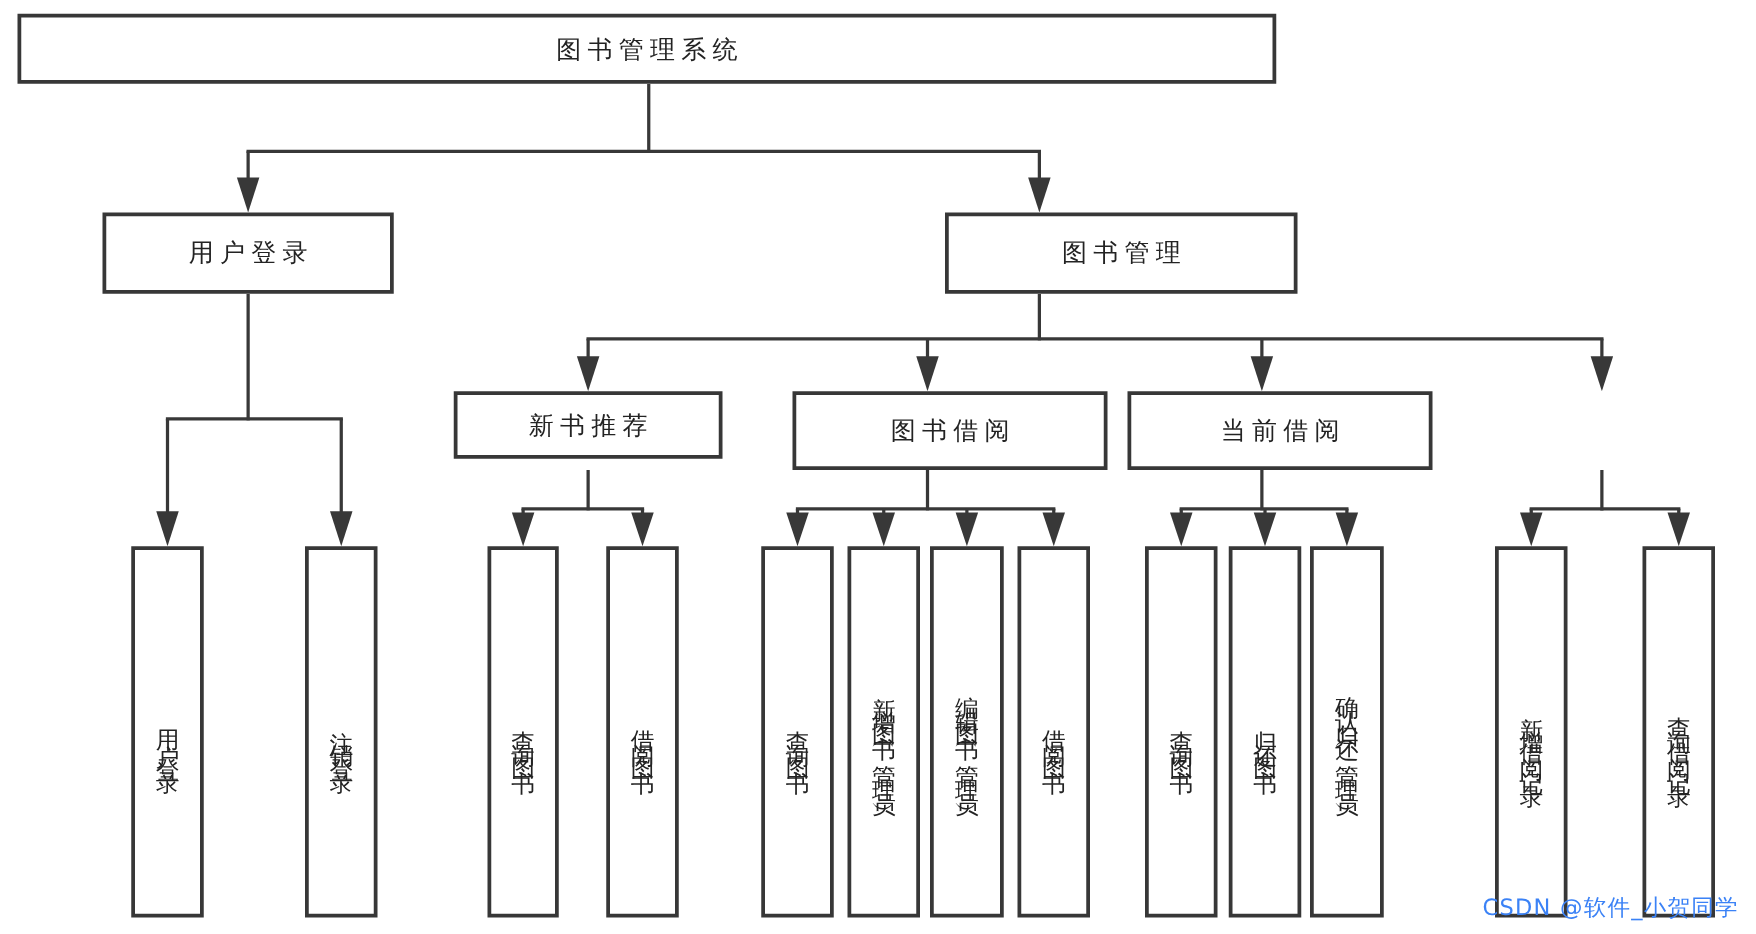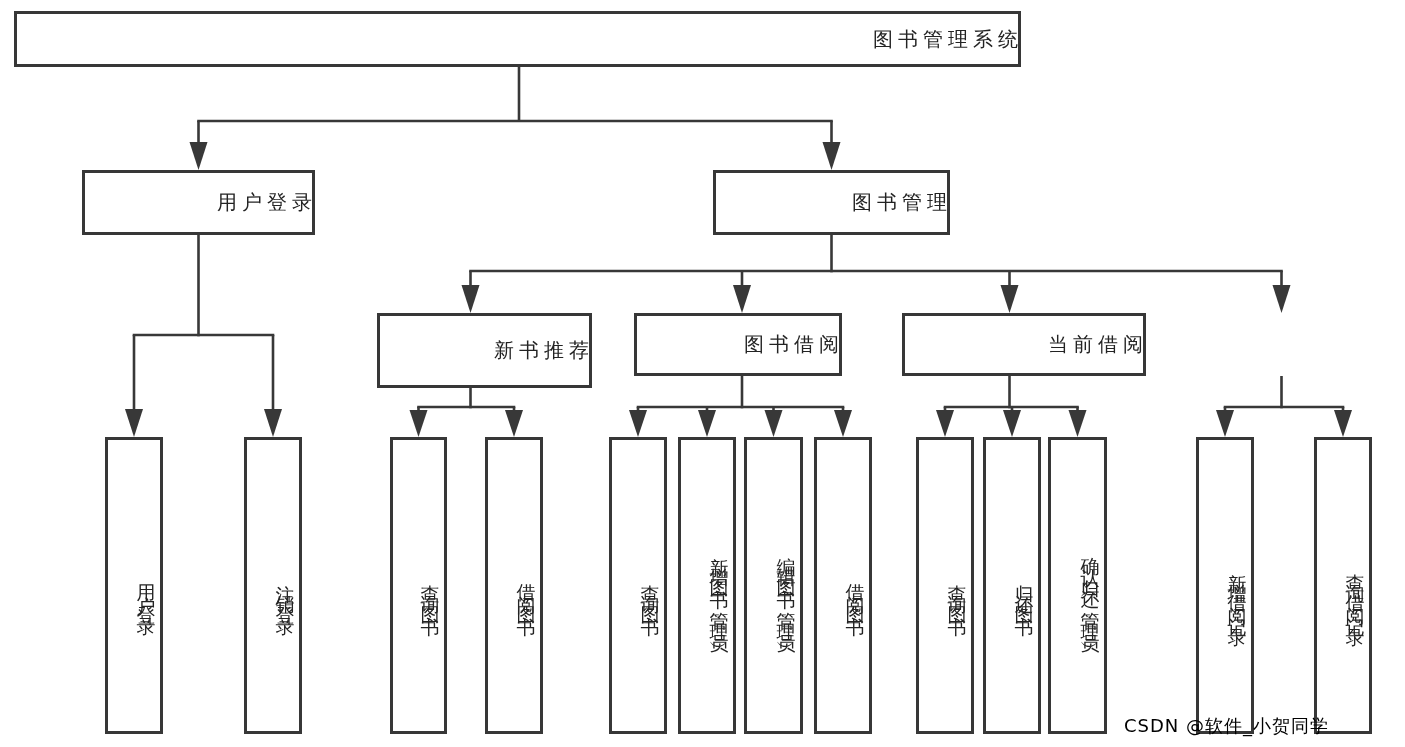--- a/index.html
+++ b/index.html
@@ -28,21 +28,21 @@
   .connector-layer polygon {
     fill: #383838;
   }
   .box {
     position: absolute;
     box-sizing: border-box;
     border: 3px solid #373737;
     background: #ffffff;
     display: flex;
     align-items: center;
-    justify-content: flex-end;
+    justify-content: center;
     color: #232323;
     z-index: 2;
   }
   .hbox span {
     font-size: 20px;
     letter-spacing: 5px;
     margin-right: -5px;
     white-space: nowrap;
     color: #232323;
   }
@@ -50,25 +50,25 @@
     writing-mode: vertical-rl;
     text-orientation: mixed;
     font-size: 19px;
     letter-spacing: 11px;
     margin-bottom: -11px;
     white-space: nowrap;
     color: #232323;
   }
   .watermark {
     position: absolute;
-    left: 1124px;
+    left: 1186px;
     top: 714px;
     font-size: 18px;
     letter-spacing: 1px;
-    color: #000000;
+    color: #3b82f6;
     z-index: 3;
     white-space: nowrap;
   }
 </style>
 </head>
 <body>
 
 <div class="canvas">
 
   <svg class="connector-layer" viewBox="0 0 1405 747" xmlns="http://www.w3.org/2000/svg">
@@ -147,28 +147,28 @@
     </g>
   </svg>
 
   <div class="box hbox" style="left:14px;top:11px;width:1007px;height:56px">
     <span>图书管理系统</span>
   </div>
 
   <div class="box hbox" style="left:82px;top:170px;width:233px;height:65px">
     <span>用户登录</span>
   </div>
-  <div class="box hbox" style="left:713px;top:170px;width:237px;height:65px">
+  <div class="box hbox" style="left:756px;top:170px;width:282px;height:65px">
     <span>图书管理</span>
   </div>
 
-  <div class="box hbox" style="left:377px;top:313px;width:215px;height:75px">
+  <div class="box hbox" style="left:363px;top:313px;width:215px;height:54px">
     <span>新书推荐</span>
   </div>
-  <div class="box hbox" style="left:634px;top:313px;width:208px;height:63px">
+  <div class="box hbox" style="left:634px;top:313px;width:252px;height:63px">
     <span>图书借阅</span>
   </div>
   <div class="box hbox" style="left:902px;top:313px;width:244px;height:63px">
     <span>当前借阅</span>
   </div>
 
   <div class="box vbox" style="left:105px;top:437px;width:58px;height:297px">
     <span>用户登录</span>
   </div>
   <div class="box vbox" style="left:244px;top:437px;width:58px;height:297px">

